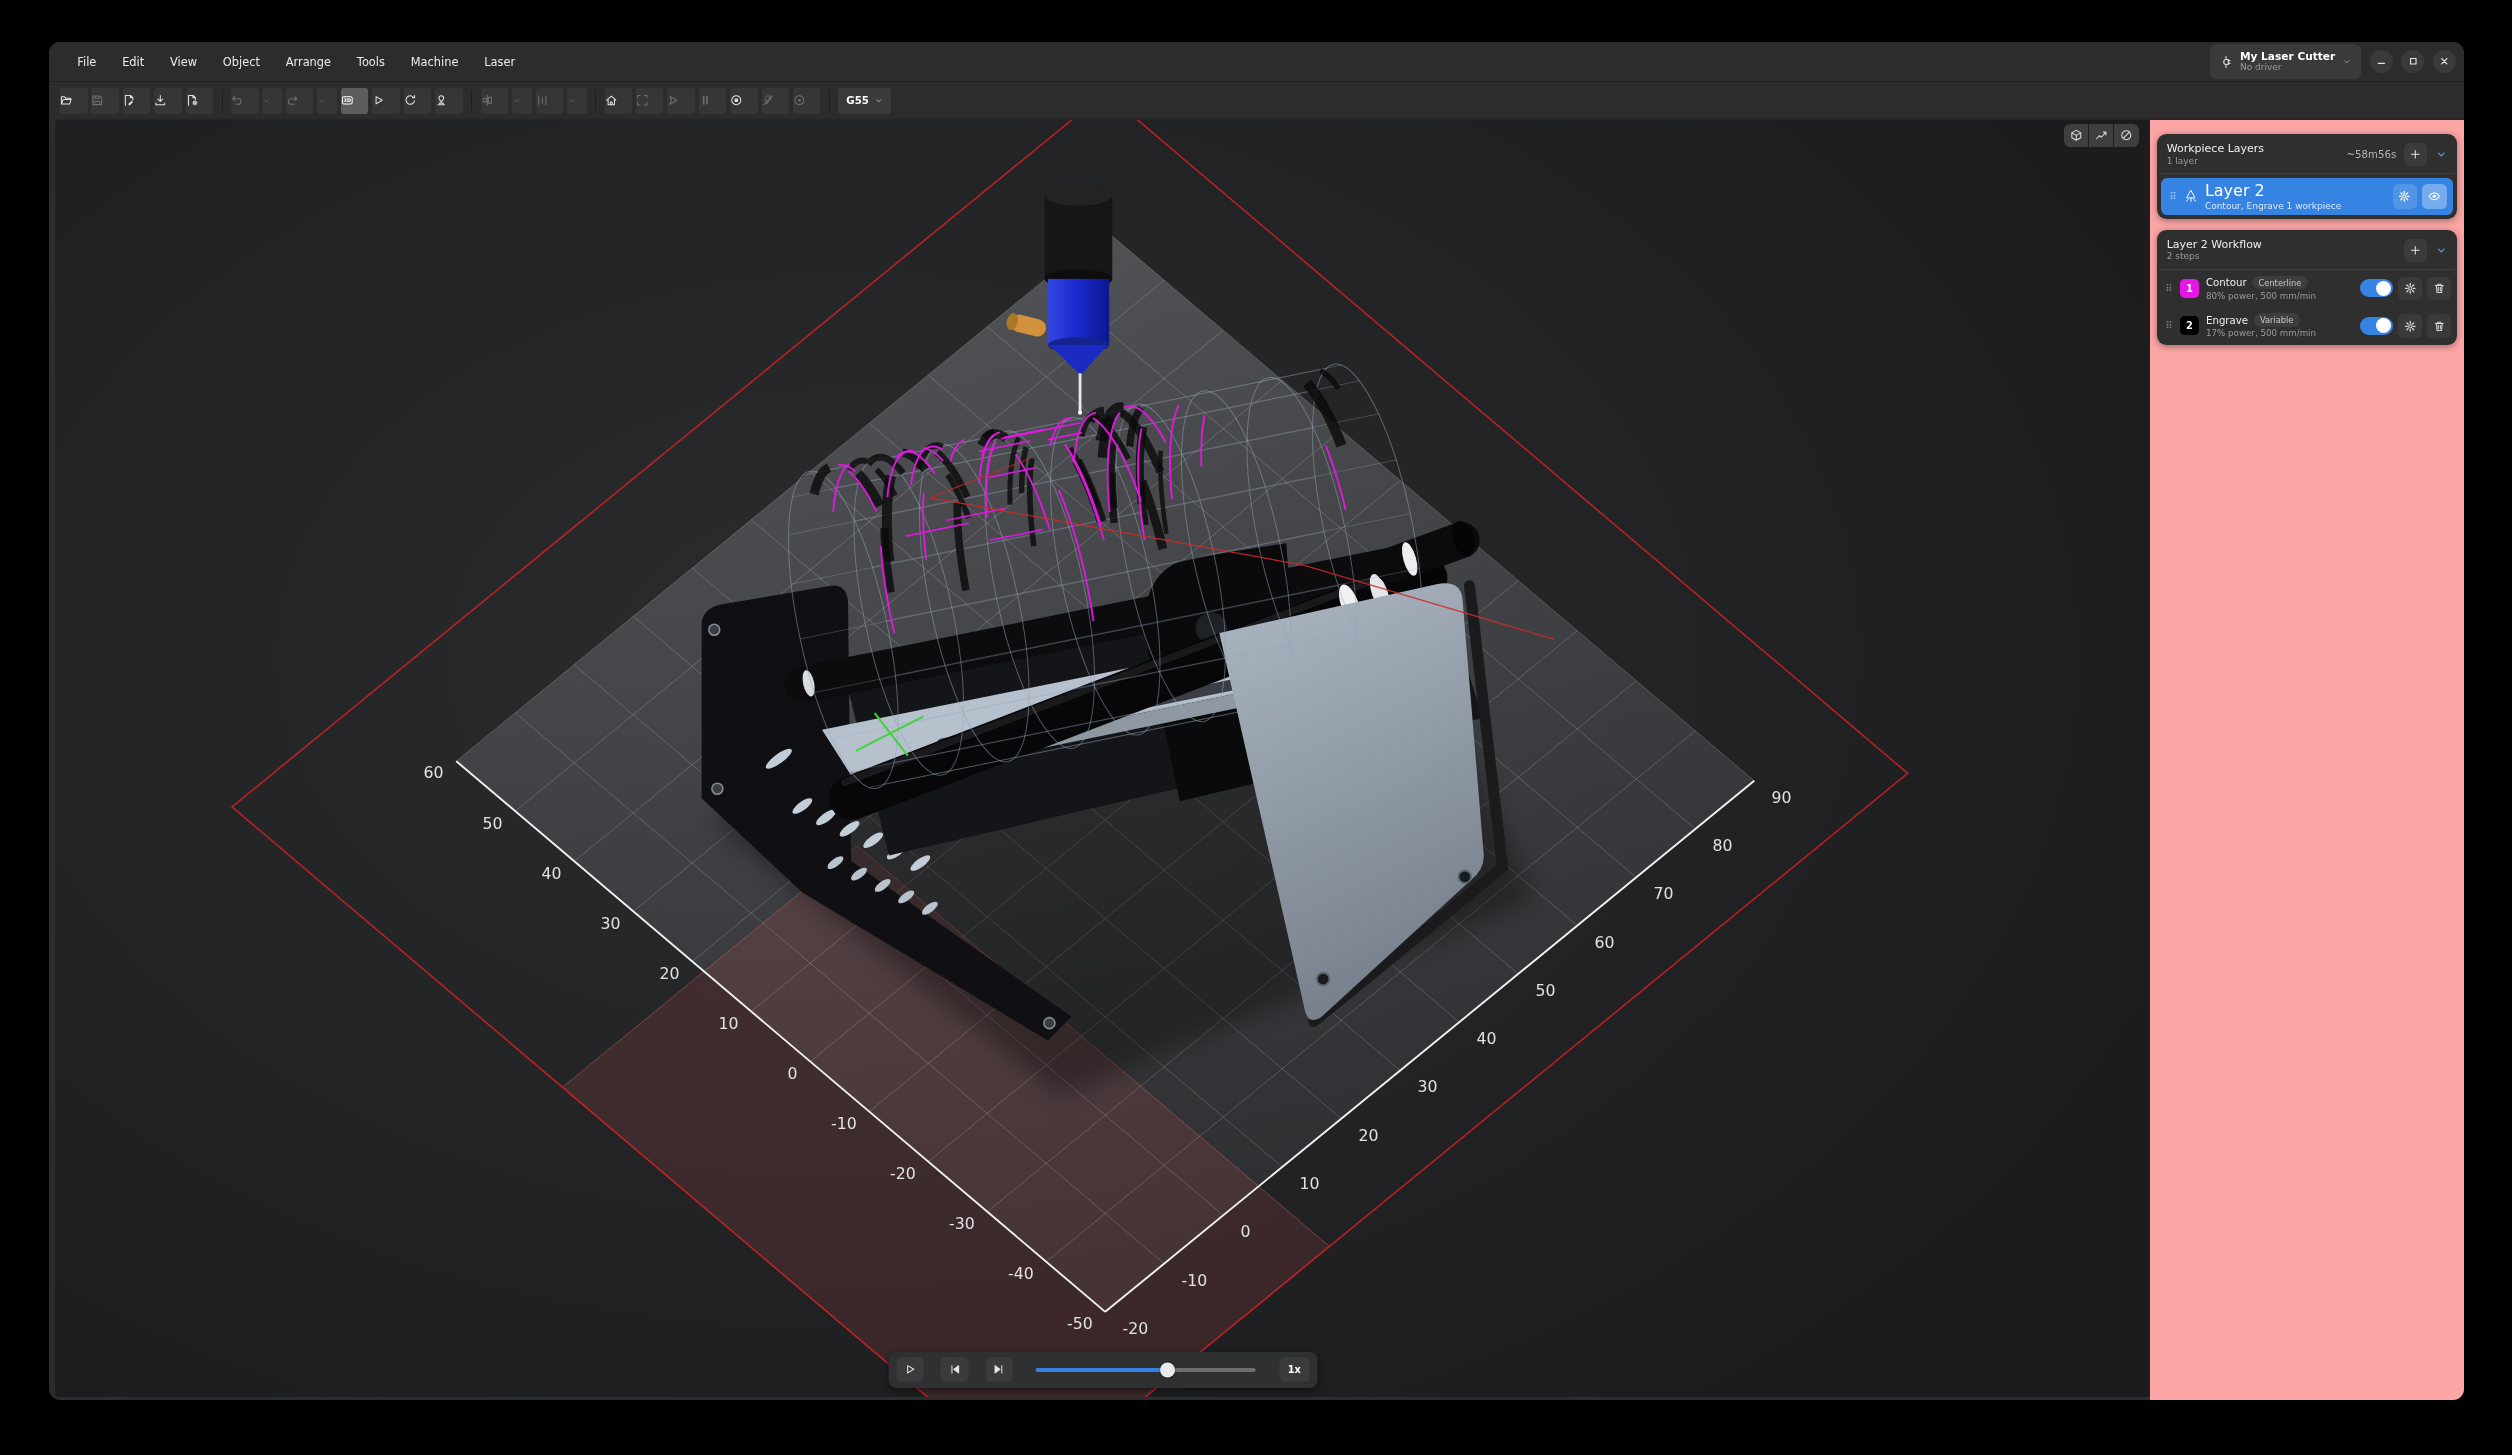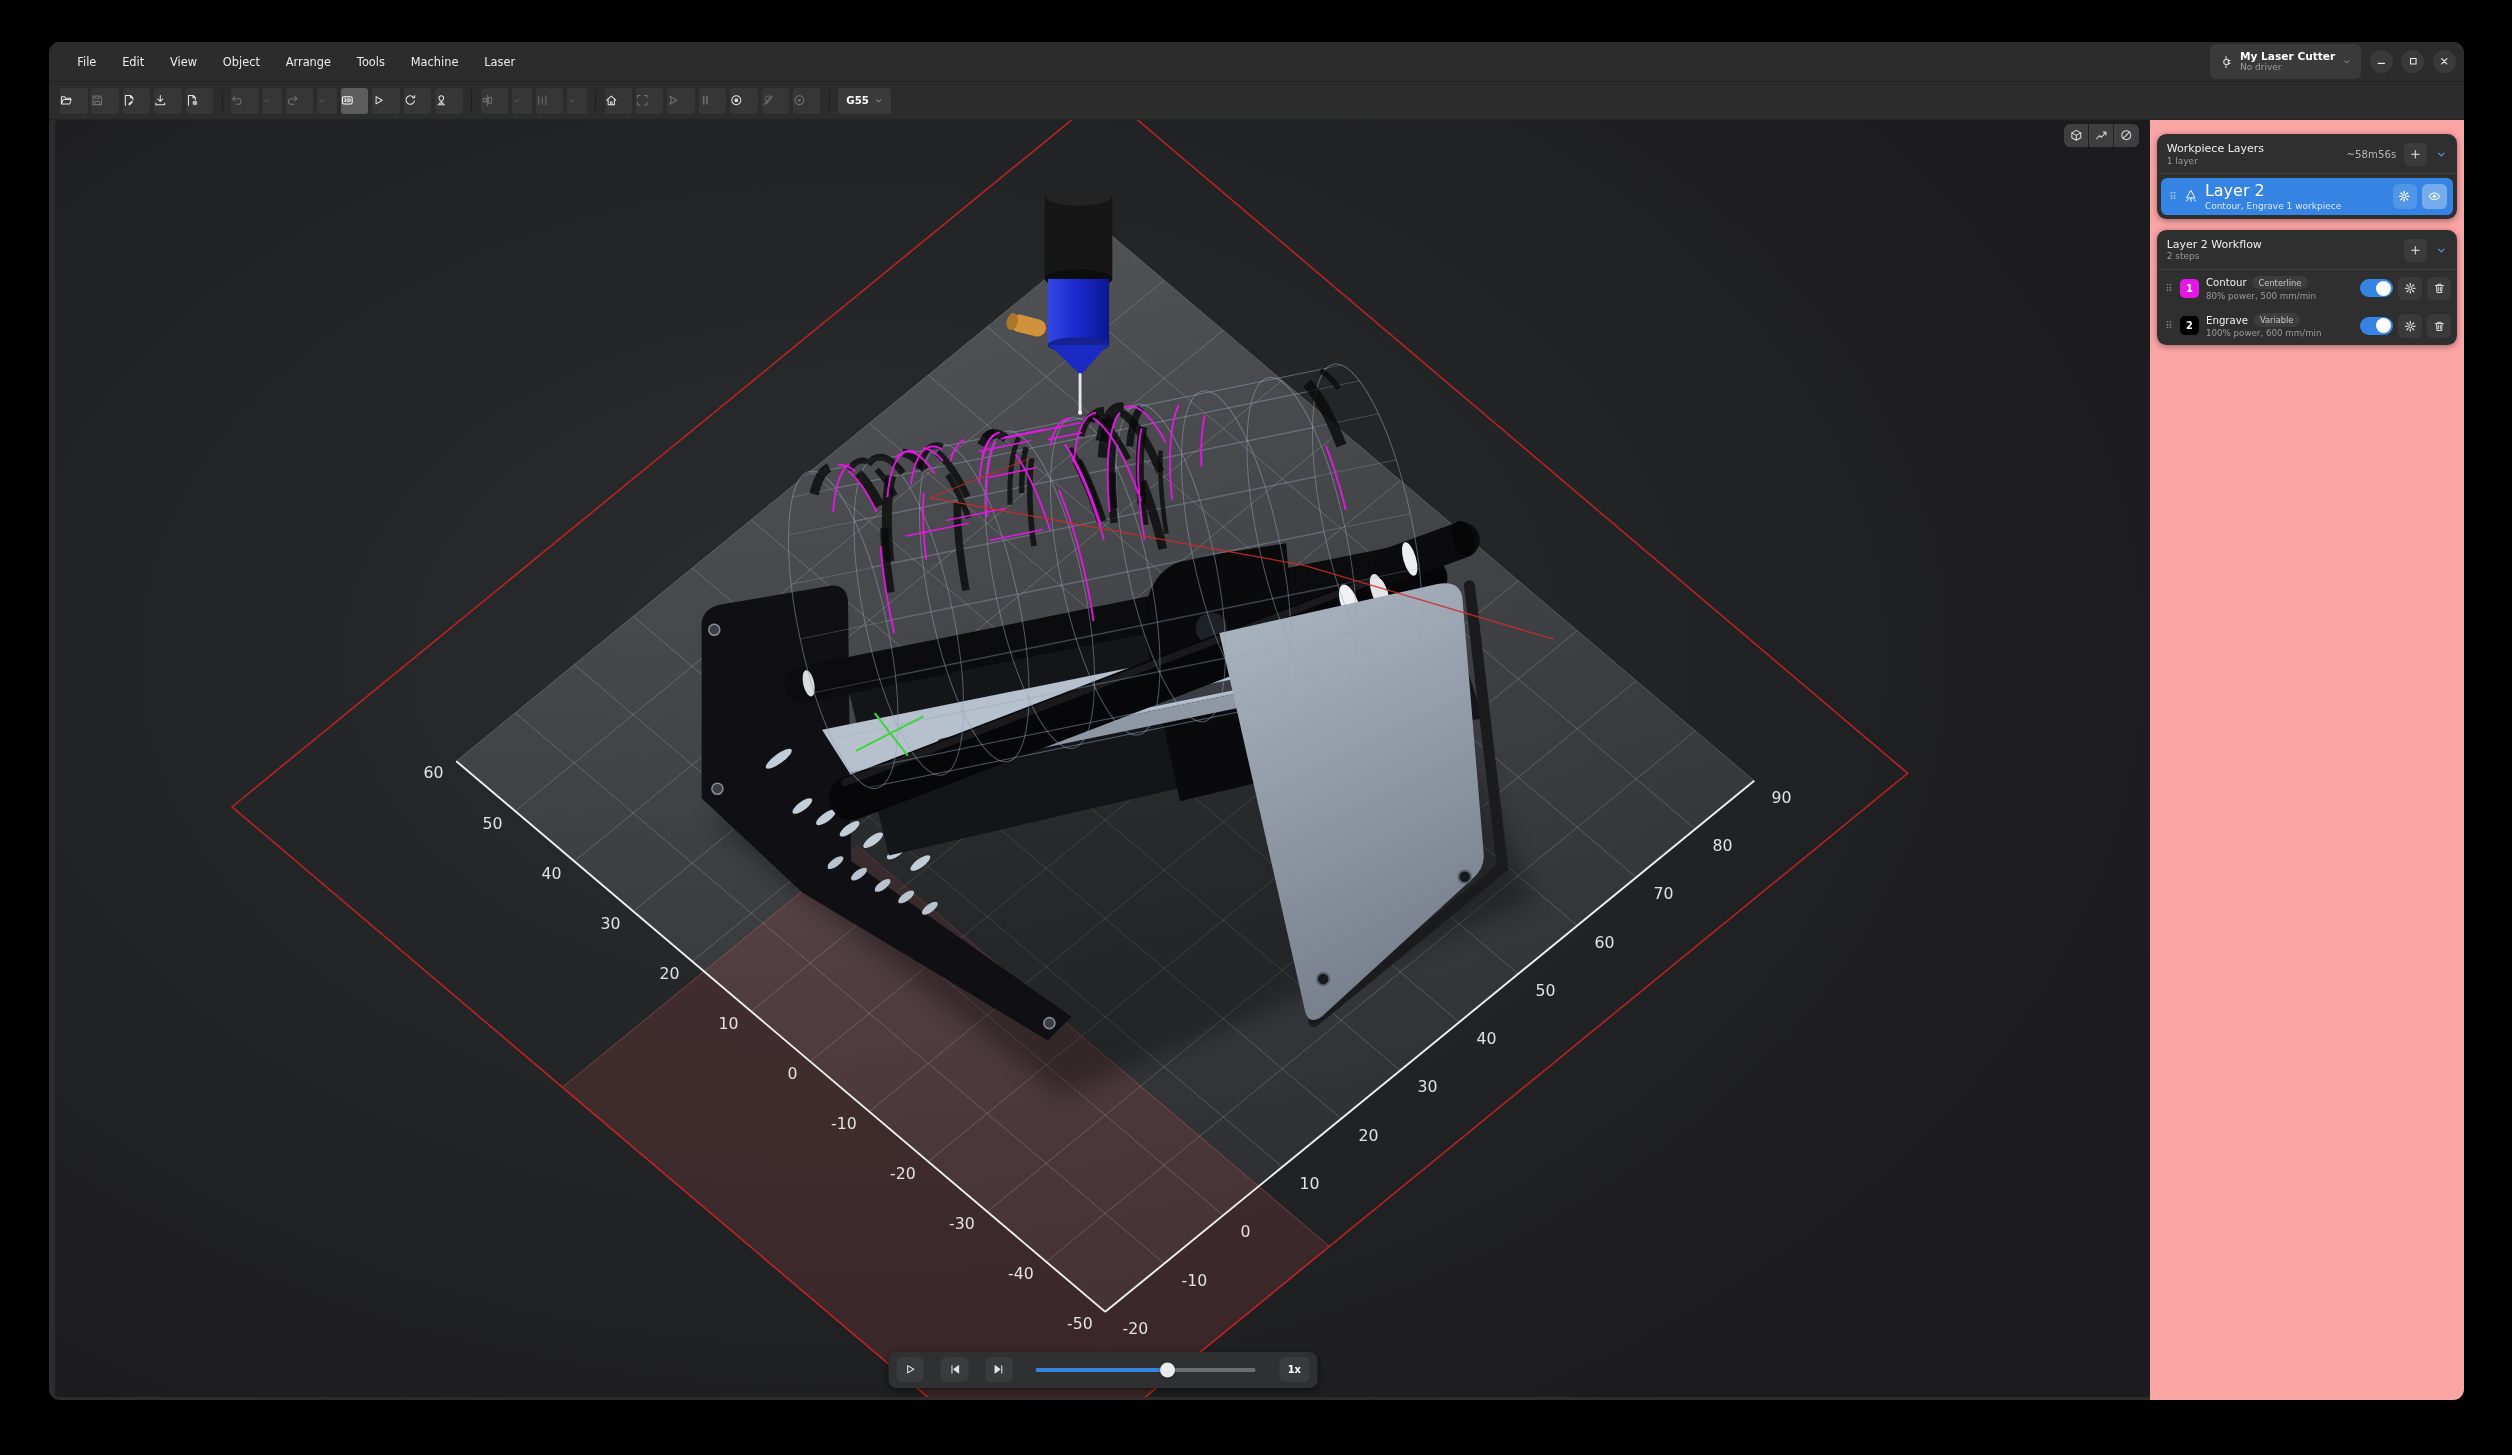--- a/index.html
+++ b/index.html
@@ -733,21 +733,21 @@
               </span>
             </div>
             <div class="step-row">
               <span class="drag-handle gray">⠿</span>
               <span class="step-badge" style="background: rgb(0, 0, 0); color: rgb(255, 255, 255);">2</span>
               <span class="step-text">
                 <span class="step-line1">
                   <span class="step-name">Engrave</span>
                   <span class="step-pill">Variable</span>
                 </span>
-                <div class="step-details">100% power, 600 mm/min</div>
+                <div class="step-details">17% power, 500 mm/min</div>
               </span>
               <span class="step-right">
                 <span class="toggle">
                   <span class="knob"></span>
                 </span>
                 <span class="step-btn">
                   <span class="ic">
                     <svg viewBox="0 0 16 16" fill="none" stroke="currentColor" stroke-width="1.3" stroke-linecap="round" stroke-linejoin="round">
                       <circle cx="8" cy="8" r="2.1"></circle>
                       <path d="M8 1.9v2.2M8 11.9v2.2M1.9 8h2.2M11.9 8h2.2M3.7 3.7l1.5 1.5M10.8 10.8l1.5 1.5M12.3 3.7l-1.5 1.5M5.2 10.8l-1.5 1.5" stroke-width="1.7"></path>

